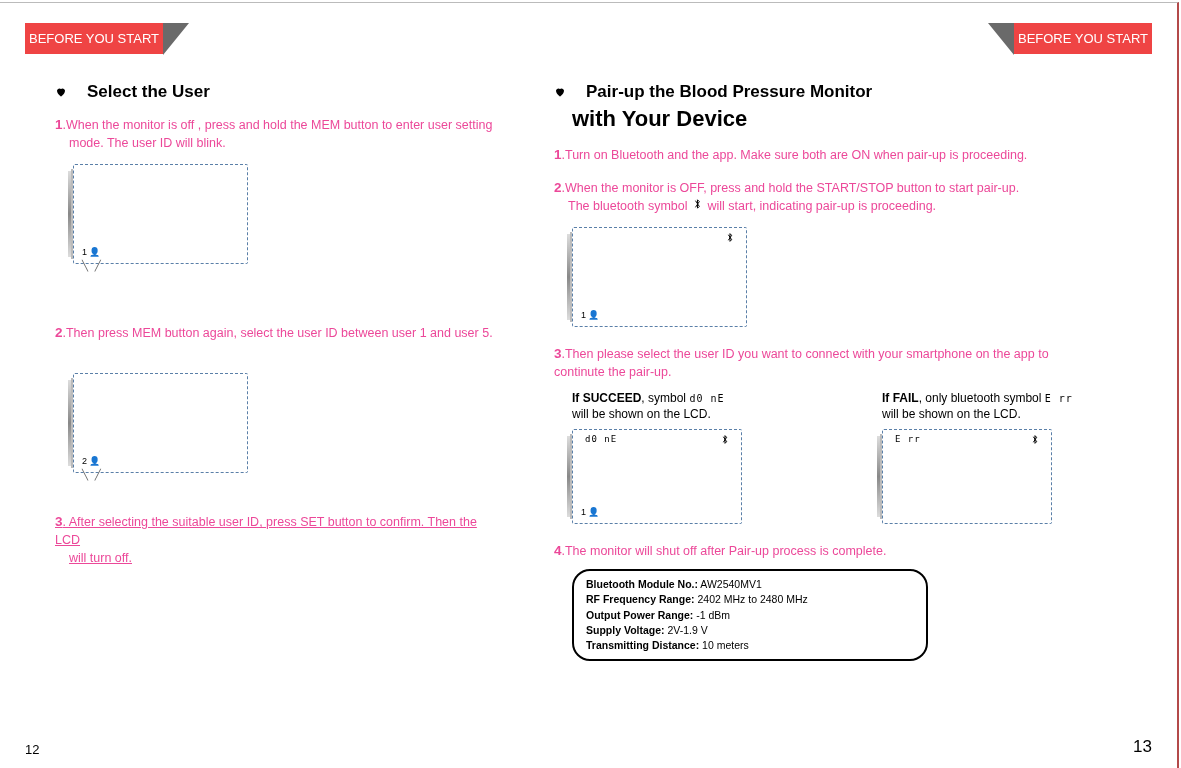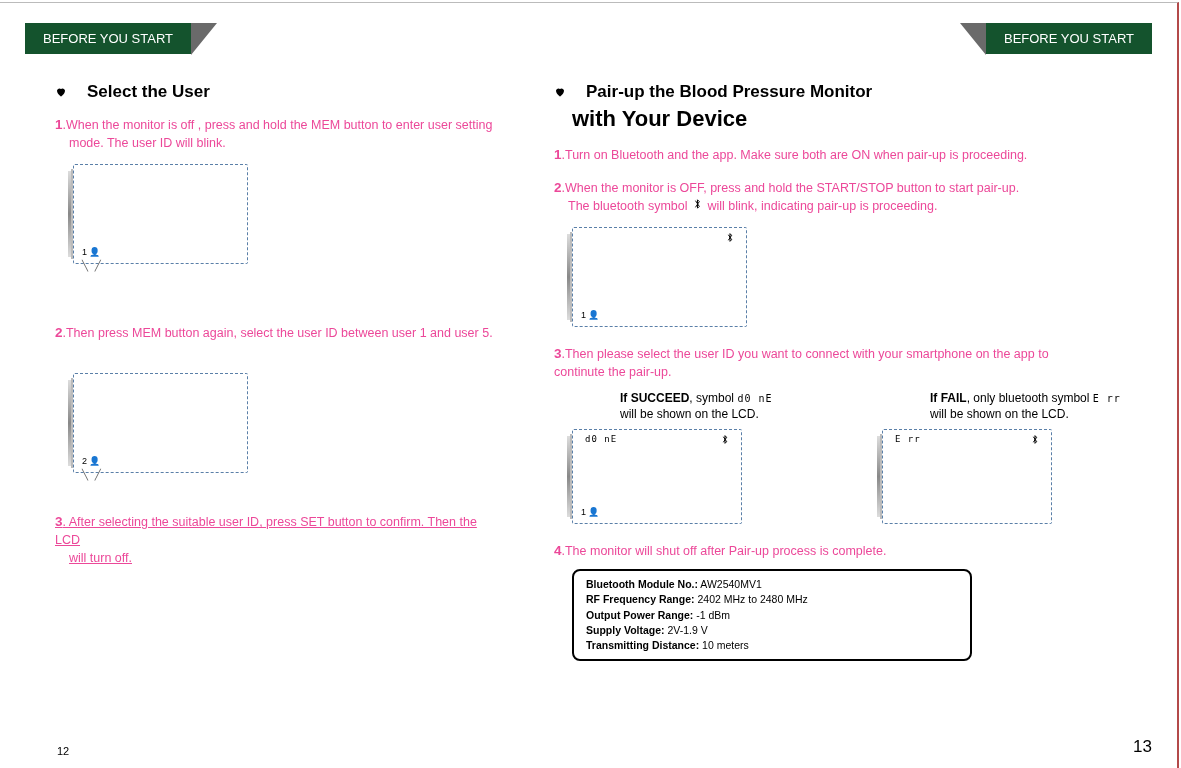--- a/index.html
+++ b/index.html
@@ -25,24 +25,24 @@
     width: 100%;
     height: 100%;
     padding: 20px 25px 15px 25px;
   }
   .page-left, .page-right {
     flex: 1;
     position: relative;
     padding: 0 20px;
   }
   .tab {
-    background: #14532d;
+    background: #ef4444;
     color: #fff;
     font-size: 13px;
-    padding: 8px 18px;
+    padding: 8px 4px;
     display: inline-block;
     position: relative;
   }
   .tab-left {
     margin-left: -20px;
   }
   .tab-left::after {
     content: '';
     position: absolute;
     right: -26px;
@@ -158,40 +158,39 @@
     right: 12px;
     font-size: 10px;
   }
   .result-row {
     display: flex;
     gap: 60px;
     margin-top: 8px;
     margin-left: 28px;
   }
   .result-col { width: 250px; }
-  .result-text { font-size: 12px; line-height: 1.4; margin-left: 48px; }
+  .result-text { font-size: 12px; line-height: 1.4; }
   .result-text b { font-weight: bold; }
   .seg { font-family: monospace; font-size: 10px; letter-spacing: 1px; }
   .info-box {
     border: 2px solid #000;
-    border-radius: 8px;
-    width: 400px;
+    border-radius: 18px;
+    width: 356px;
     margin-top: 8px;
     margin-left: 28px;
     padding: 6px 12px;
     font-size: 10.5px;
     line-height: 1.45;
   }
   .info-box .lbl { font-weight: bold; }
   .page-number-left {
     position: absolute;
     left: 0;
     bottom: -4px;
-    font-size: 11px;
-    margin-left: 32px;
+    font-size: 13px;
   }
   .page-number-right {
     position: absolute;
     right: 0;
     bottom: -4px;
     font-size: 17px;
   }
   .bt-inline {
     display: inline-block;
     vertical-align: middle;
@@ -270,21 +269,21 @@
       <span class="num">1</span><span>.Turn on Bluetooth and the app. Make sure both are ON when pair-up is proceeding.</span>
     </div>
 
     <div class="step">
       <span class="num">2</span><span>.When the monitor is OFF, press and hold the START/STOP button to start pair-up.</span>
       <span class="indent">
         <span>The bluetooth symbol</span>
         <span class="bt-inline"><svg viewBox="0 0 12 20">
                 <path d="M3 5 L9 14 L6 17 L6 3 L9 6 L3 15" stroke="#000" stroke-width="1.6" fill="none" stroke-linejoin="round" stroke-linecap="round"></path>
               </svg></span>
-        <span>will blink, indicating pair-up is proceeding.</span>
+        <span>will start, indicating pair-up is proceeding.</span>
       </span>
     </div>
 
     <div class="lcd">
       <div class="lcd-edge"></div>
           <div class="lcd-edge2"></div>
       <div class="lcd-bt"><svg width="8" height="11" viewBox="0 0 12 20">
               <path d="M3 5 L9 14 L6 17 L6 3 L9 6 L3 15" stroke="#000" stroke-width="1.8" fill="none"></path>
             </svg></div>
       <div class="lcd-user">

